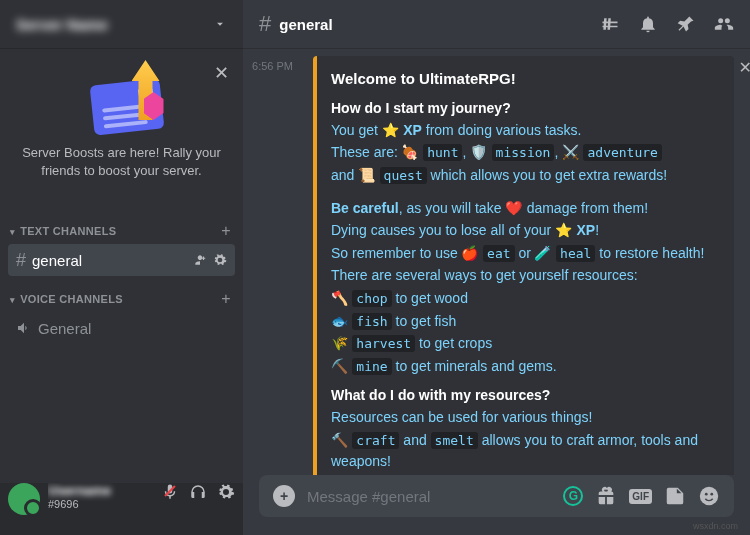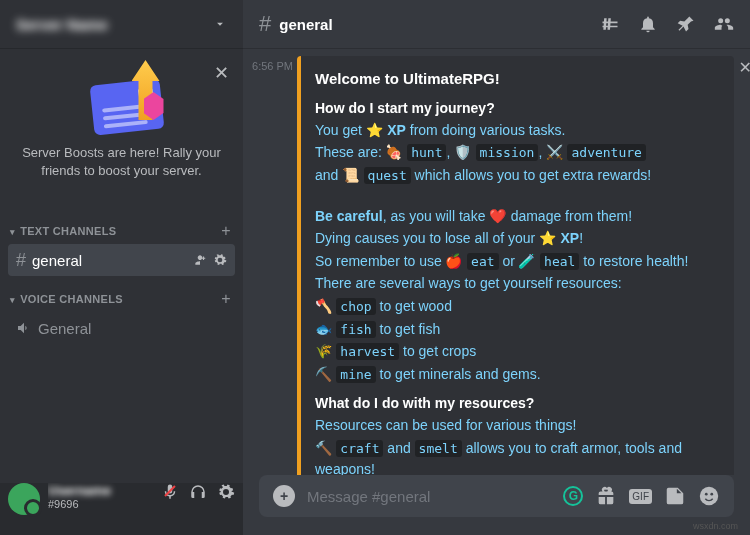--- a/index.html
+++ b/index.html
@@ -39,37 +39,37 @@
 .user-icons span{cursor:pointer}
 .mic{position:relative}
 .mic::after{content:"";position:absolute;left:2px;top:7px;width:14px;height:2px;background:#ed4245;transform:rotate(-45deg)}
 .main{flex:1;display:flex;flex-direction:column;background:#36393f}
 .chan-header{height:48px;display:flex;align-items:center;padding:0 16px;box-shadow:0 1px 0 rgba(4,4,5,.2)}
 .chan-header .hash{color:#8e9297;font-size:22px;margin-right:8px}
 .chan-title{color:#fff;font-weight:600;font-size:15px;flex:1}
 .header-icons{display:flex;gap:18px;color:#b9bbbe}
 .header-icons span{cursor:pointer}
 .messages{flex:1;overflow-y:auto;padding:8px 16px 0 8px}
-.msg{display:flex;gap:4px}
+.msg{display:flex;gap:20px}
 .timestamp{font-size:11px;color:#72767d;min-width:42px;text-align:right;padding-top:4px}
 .embed{border-left:4px solid #f0a020;background:#2f3136;border-radius:4px;padding:12px 14px;flex:1;position:relative;margin-bottom:8px;line-height:1.45;font-size:14px}
 .embed-close{position:absolute;right:-18px;top:0;color:#b9bbbe;cursor:pointer;font-size:16px}
 .embed h1{color:#fff;font-size:15px;font-weight:700;margin-bottom:6px}
 .embed h2{color:#fff;font-size:14px;font-weight:700;margin:8px 0 2px}
 .embed p{color:#7dd3fc;margin-bottom:2px}
 .code{background:#202225;padding:1px 4px;border-radius:3px;font-family:Consolas,monospace;font-size:13px}
 .input-area{padding:0 16px 18px}
 .input-box{background:#40444b;border-radius:8px;height:42px;display:flex;align-items:center;padding:0 14px;gap:12px}
 .add-btn{width:22px;height:22px;border-radius:50%;background:#b9bbbe;color:#40444b;display:flex;align-items:center;justify-content:center;font-weight:700;cursor:pointer}
 .msg-input{flex:1;background:none;border:none;color:#dcddde;font-size:15px;outline:none}
 .msg-input::placeholder{color:#72767d}
 .input-icons{display:flex;gap:12px;align-items:center;color:#b9bbbe}
 .input-icons span{cursor:pointer}
 .grammarly{width:20px;height:20px;border-radius:50%;border:2px solid #15c39a;color:#15c39a;display:flex;align-items:center;justify-content:center;font-size:12px;font-weight:700}
-.gif-badge{background:#b9bbbe;color:#40444b;font-size:10px;font-weight:400;padding:2px 3px;border-radius:3px}
+.gif-badge{background:#b9bbbe;color:#40444b;font-size:10px;font-weight:700;padding:2px 3px;border-radius:3px}
 .watermark{position:fixed;right:12px;bottom:4px;font-size:9px;color:#555}
 svg{display:block}
 </style>
 </head>
 <body>
 
 <div class="sidebar">
   <div class="server-header">
     <span class="server-name">Server Name</span>
     <span class="chev">
@@ -183,21 +183,21 @@
   <div class="messages">
     <div class="msg">
       <div class="timestamp">6:56 PM</div>
       <div class="embed">
         <span class="embed-close">✕</span>
         <h1>Welcome to UltimateRPG!</h1>
         <h2>How do I start my journey?</h2>
         <p><span>You get </span>⭐ <b>XP</b><span> from doing various tasks.</span></p>
         <p><span>These are: </span>🍖 <span class="code">hunt</span><span>, </span>🛡️ <span class="code">mission</span><span>, </span>⚔️ <span class="code">adventure</span></p>
         <p><span>and </span>📜 <span class="code">quest</span><span> which allows you to get extra rewards!</span></p>
-        <p style="margin-top:20px"><b>Be careful</b><span>, as you will take </span>❤️<span> damage from them!</span></p>
+        <p style="margin-top:12px"><b>Be careful</b><span>, as you will take </span>❤️<span> damage from them!</span></p>
         <p><span>Dying causes you to lose all of your </span>⭐ <b>XP</b><span>!</span></p>
         <p><span>So remember to use </span>🍎 <span class="code">eat</span><span> or </span>🧪 <span class="code">heal</span><span> to restore health!</span></p>
         <p>There are several ways to get yourself resources:</p>
         <p>🪓 <span class="code">chop</span><span> to get wood</span></p>
         <p>🐟 <span class="code">fish</span><span> to get fish</span></p>
         <p>🌾 <span class="code">harvest</span><span> to get crops</span></p>
         <p>⛏️ <span class="code">mine</span><span> to get minerals and gems.</span></p>
         <h2>What do I do with my resources?</h2>
         <p>Resources can be used for various things!</p>
         <p>🔨 <span class="code">craft</span><span> and </span><span class="code">smelt</span><span> allows you to craft armor, tools and weapons!</span></p>

